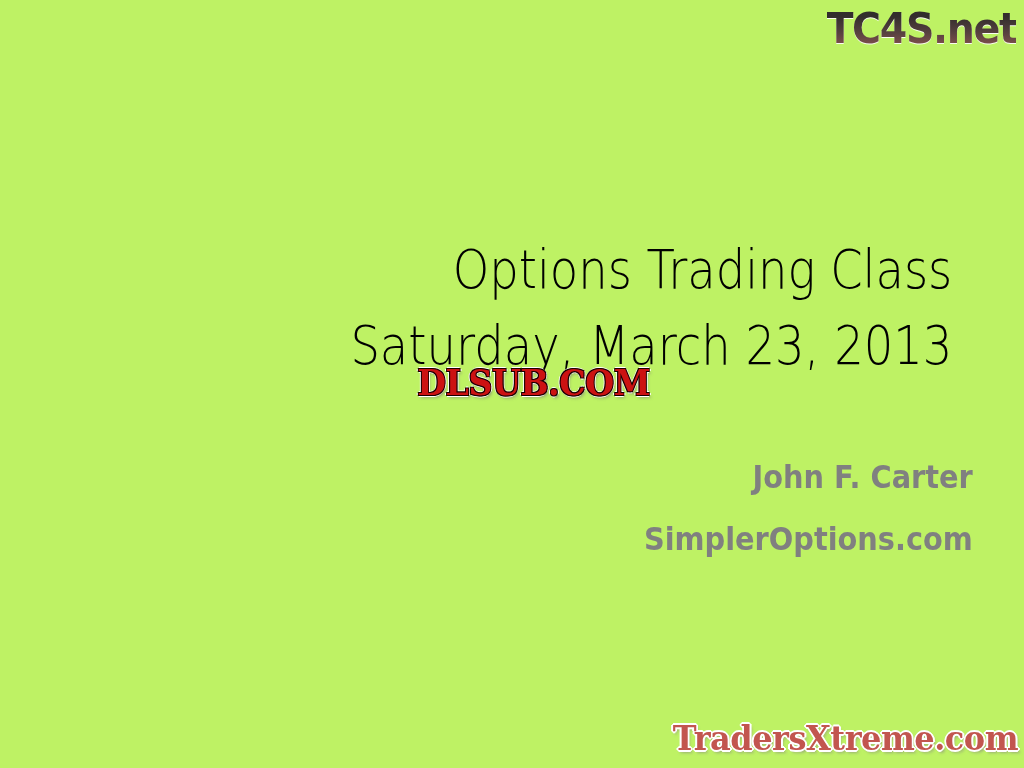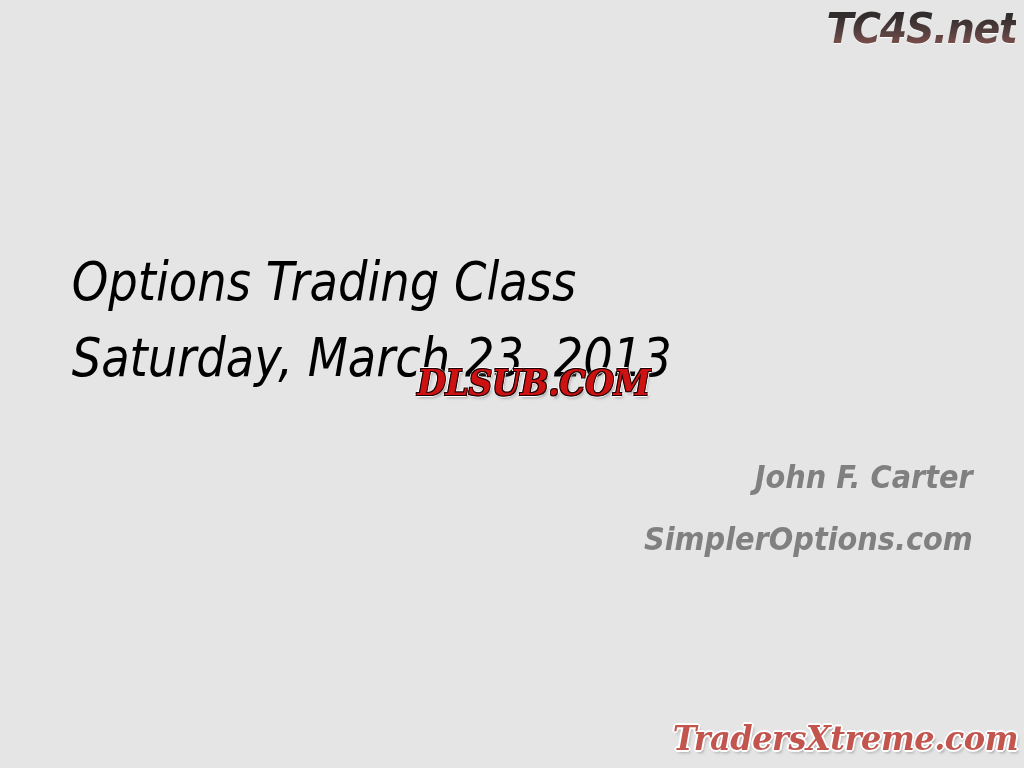--- a/index.html
+++ b/index.html
@@ -12,22 +12,21 @@
     height: 768px;
     position: relative;
     overflow: hidden;
     font-family: "Liberation Sans", sans-serif;
     -webkit-font-smoothing: antialiased;
   }
 
   .slide {
     position: absolute;
     inset: 0;
-    background: #e5e5e5;
-    font-style: italic;
+    background: #bef264;
   }
 
   
   .logo-tc4s {
     position: absolute;
     right: 8px;
     top: 2px;
     font-family: "DejaVu Sans", sans-serif;
     font-weight: bold;
     font-size: 43px;
@@ -47,22 +46,22 @@
     color: transparent;
     -webkit-text-fill-color: transparent;
     filter: drop-shadow(0 1px 0 rgba(255,255,255,0.9));
   }
 
   
   .title-block {
     position: absolute;
     left: 0;
     right: 0;
-    top: 244px;
-    text-align: left;
+    top: 232px;
+    text-align: right;
   }
   .title-line {
     font-family: "DejaVu Sans", "Liberation Sans", sans-serif;
     font-weight: 300;
     font-size: 54px;
     line-height: 76px;
     color: #000000;
     white-space: nowrap;
     transform: scaleX(0.86);
     letter-spacing: 0px;

